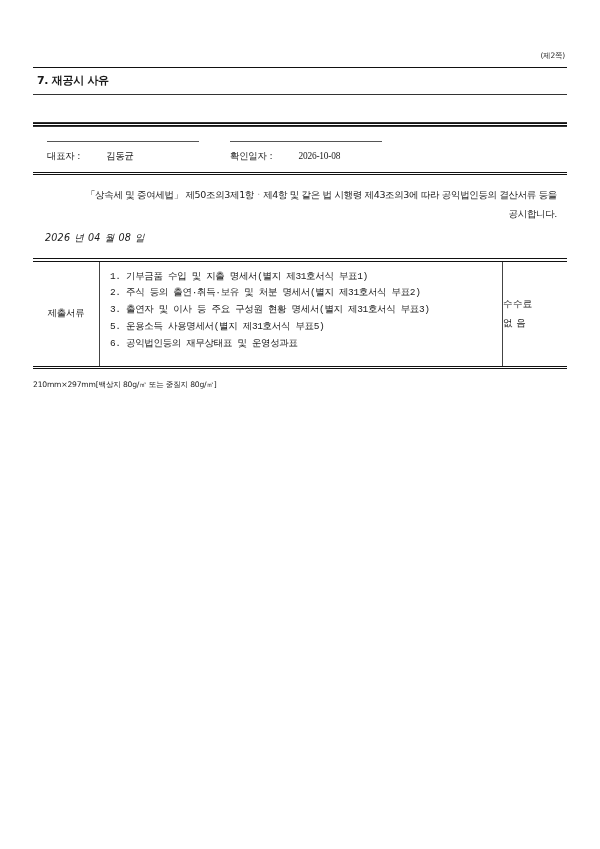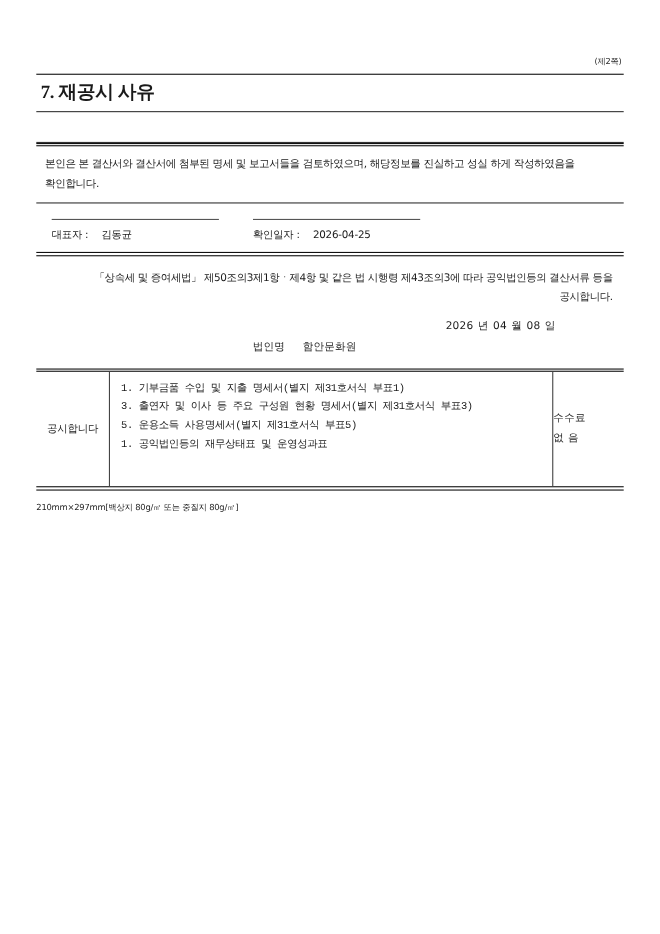--- a/index.html
+++ b/index.html
@@ -45,26 +45,25 @@
   }
   .rule-double {
     border-top: 1.3px solid #111;
     border-bottom: 0.8px solid #111;
     height: 1.6px;
     box-sizing: content-box;
   }
 
   
   .section-head {
-    font-size: 17px;
+    font-size: 11px;
     font-weight: bold;
     letter-spacing: -0.3px;
     padding: 6px 0 7px 4px;
     line-height: 1.2;
-    font-family: Liberation Serif, serif;
   }
 
   .empty-box {
     height: 27px;
   }
 
   
   .confirm-body {
     padding: 8px 6px 7px 8px;
   }
@@ -84,21 +83,21 @@
   }
   .sig-field {
     font-size: 9.4px;
     letter-spacing: -0.2px;
     line-height: 1.1;
     padding-top: 9px;
     border-top: 0.9px solid #555;
     white-space: nowrap;
   }
   .sig-field .sig-label { margin-right: 5px; }
-  .sig-field .sig-value { margin-left: 7px; }
+  .sig-field .sig-value { margin-left: 21px; font-family: Liberation Serif, serif; }
   .sig-field.rep { width: 152px; }
   .sig-field.date { width: 152px; margin-left: 31px; }
 
   .sig-bottom-rule {
     border-top: 1.2px solid #111;
     border-bottom: 0.7px solid #111;
     height: 1.4px;
     margin-top: 4px;
   }
 
@@ -108,25 +107,26 @@
   }
   .statute p {
     margin: 0;
     font-size: 9.5px;
     line-height: 1.95;
     letter-spacing: -0.35px;
     word-break: keep-all;
     text-align: right;
   }
   .date-line {
-    text-align: right;
+    text-align: left;
     font-size: 9.6px;
     letter-spacing: 0.2px;
     margin-top: 9px;
     padding-right: 50px;
+    font-style: italic;
   }
   .date-line span { margin: 0 2px; }
   .entity-line {
     text-align: center;
     font-size: 9.6px;
     letter-spacing: 0.2px;
     margin-top: 6px;
     padding-right: 46px;
   }
   .entity-line .entity-name { margin-left: 16px; }
@@ -209,59 +209,54 @@
   <div class="page-marker">(제2쪽)</div>
 
   <div class="rule-thick"></div>
   <div class="section-head">7. 재공시 사유</div>
   <div class="rule-thin"></div>
   <div class="empty-box"></div>
   <div class="rule-thin"></div>
 
   <div class="rule-double"></div>
 
-  <div class="confirm-body">
-    <p>본인은 본 결산서와 결산서에 첨부된 명세 및 보고서들을 검토하였으며, 해당정보를 진실하고 성실 하게 작성하였음을 확인합니다.</p>
-  </div>
   <div class="rule-thin"></div>
 
   <div class="sig-row">
     <div class="sig-field rep">
       <span class="sig-label">대표자 :</span><span class="sig-value">김동균</span>
     </div>
     <div class="sig-field date">
-      <span class="sig-label">확인일자 :</span><span class="sig-value">2026-04-25</span>
+      <span class="sig-label">확인일자 :</span><span class="sig-value">2026-10-08</span>
     </div>
   </div>
   <div class="sig-bottom-rule"></div>
 
   <div class="statute">
     <p>「상속세 및 증여세법」 제50조의3제1항ㆍ제4항 및 같은 법 시행령 제43조의3에 따라 공익법인등의 결산서류 등을 공시합니다.</p>
 
     <div class="date-line">
       <span>2026</span><span>년</span><span>04</span><span>월</span><span>08</span><span>일</span>
     </div>
 
-    <div class="entity-line">
-      <span>법인명</span><span class="entity-name">함안문화원</span>
-    </div>
   </div>
 
   <div class="docs-table-wrap">
     <div class="tbl-top"></div>
 
     <div class="docs-table">
-      <div class="col-label">공시합니다</div>
+      <div class="col-label">제출서류</div>
 
       <div class="col-list">
         <ol>
           <li>1. 기부금품 수입 및 지출 명세서(별지 제31호서식 부표1)</li>
+          <li>2. 주식 등의 출연·취득·보유 및 처분 명세서(별지 제31호서식 부표2)</li>
           <li>3. 출연자 및 이사 등 주요 구성원 현황 명세서(별지 제31호서식 부표3)</li>
           <li>5. 운용소득 사용명세서(별지 제31호서식 부표5)</li>
-          <li>1. 공익법인등의 재무상태표 및 운영성과표</li>
+          <li>6. 공익법인등의 재무상태표 및 운영성과표</li>
         </ol>
       </div>
 
       <div class="col-fee">
         <div>수수료</div>
         <div>없 음</div>
       </div>
     </div>
 
     <div class="tbl-bottom"></div>

